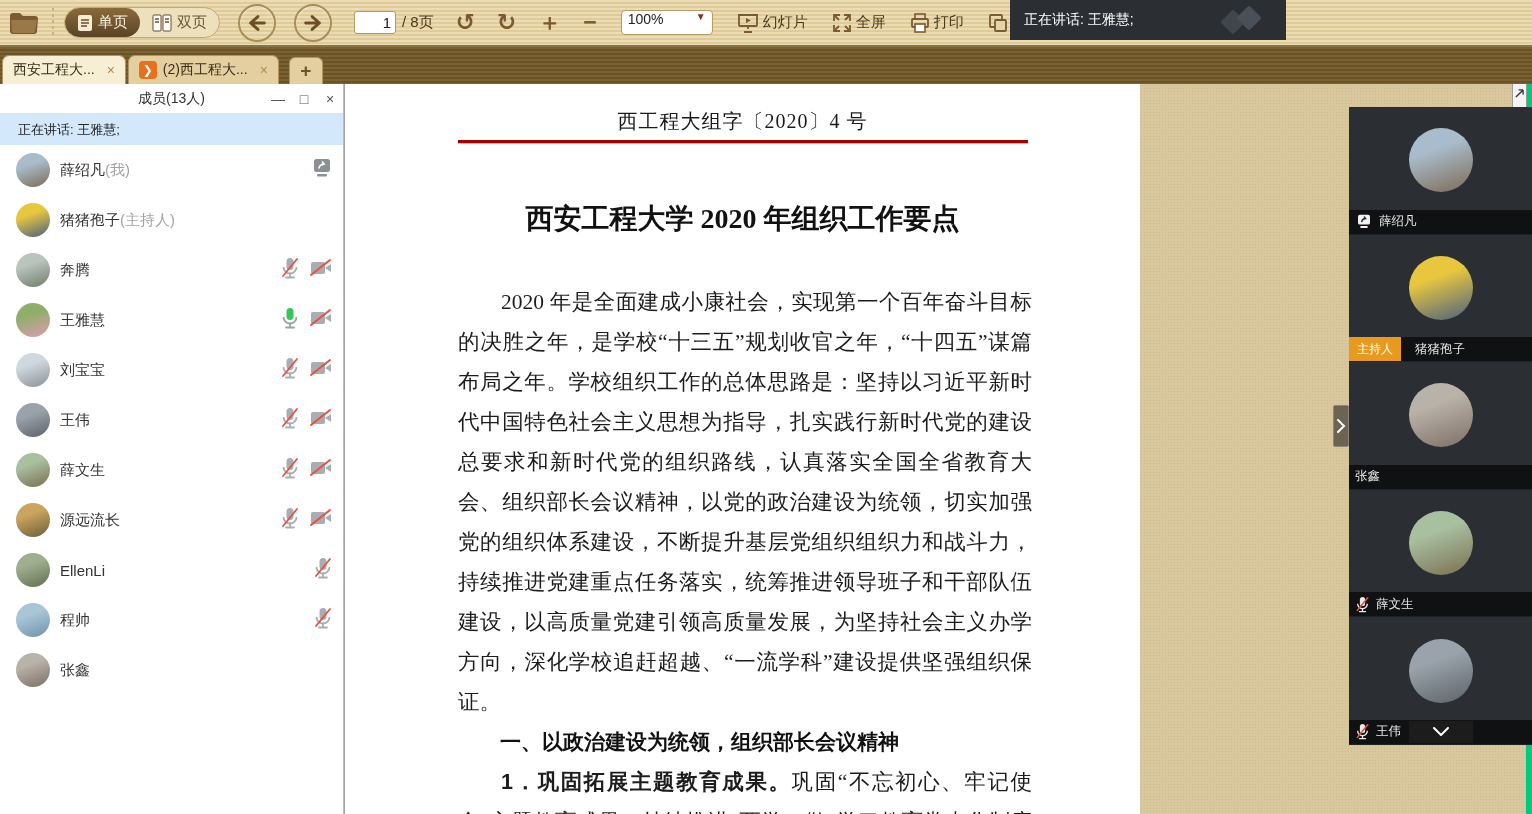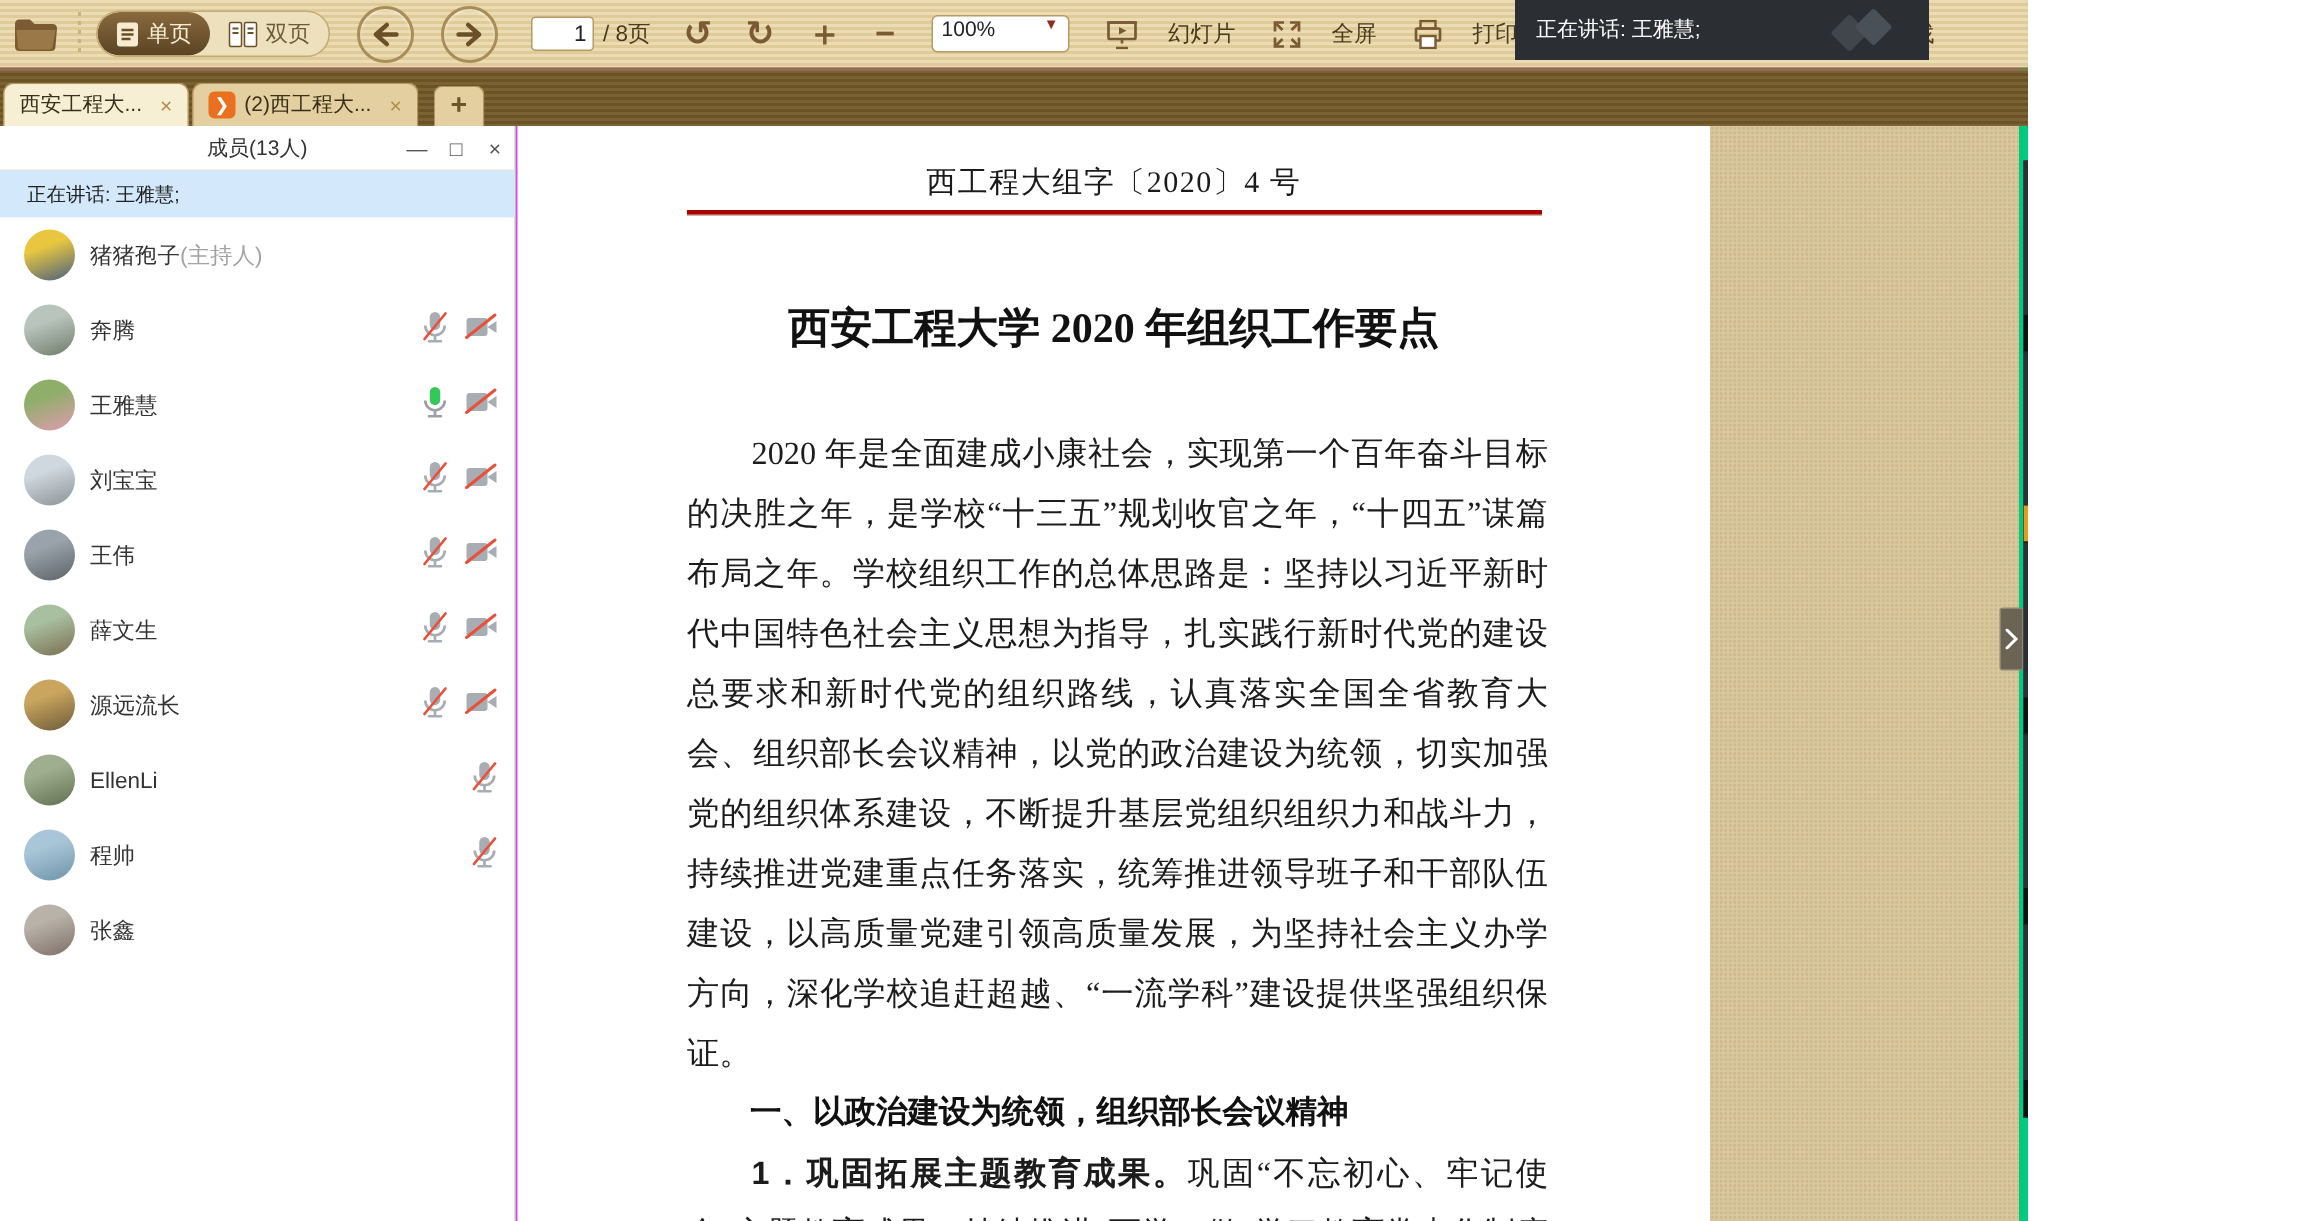--- a/index.html
+++ b/index.html
@@ -1,25 +1,25 @@
 <!DOCTYPE html>
 <html><head>
 <meta charset="utf-8">
 <style>
   * { margin:0; padding:0; box-sizing:border-box; }
   html,body { width:1532px; height:814px; overflow:hidden; }
   body { font-family:"Liberation Sans","DejaVu Sans",sans-serif; }
-  #app { position:relative; width:1352px; height:814px; background:#d946ef; overflow:hidden; }
+  #app { position:relative; width:1532px; height:814px; background:#a3a3a3; overflow:hidden; }
 
   
   .toolbar { position:absolute; left:0; top:0; width:1532px; height:47px;
     background:repeating-linear-gradient(180deg,#ecdcb6 0 2px,#dfcb97 2px 4px);
     border-bottom:2px solid #8a7344; display:flex; align-items:center; z-index:5; }
   .tb-ico { color:#7a5a33; display:inline-flex; align-items:center; justify-content:center; }
-  .tb-label { font-size:15px; color:#4a3a1c; margin-left:20px; white-space:nowrap; }
+  .tb-label { font-size:15px; color:#4a3a1c; margin-left:4px; white-space:nowrap; }
   .folder { margin-left:8px; }
   .tb-divider { width:2px; height:30px; margin:0 10px 0 12px;
     background:repeating-linear-gradient(180deg,#c9b27e 0 3px,transparent 3px 6px); }
   .pill { display:flex; background:#ece0bd; border:1px solid #c2aa74; border-radius:16px; height:31px; overflow:hidden; }
   .pill-seg { display:flex; align-items:center; padding:0 12px; font-size:15px; color:#6b5a35; cursor:default; }
   .pill-seg.active { background:linear-gradient(180deg,#8a6a3e,#5a4324); border-radius:15px; color:#f7eed6; }
   .pill-seg .tb-ico { margin-right:5px; }
   .circle-btn { width:38px; height:38px; border:2px solid #a88d58; border-radius:50%;
     display:flex; align-items:center; justify-content:center; color:#6b4f28; margin-left:18px;
     box-shadow:inset 0 1px 2px rgba(255,255,255,.6); }
@@ -261,20 +261,34 @@
       <span class="m-title">成员(13人)</span>
       <span class="win-btns">
         <span class="win-btn">—</span>
         <span class="win-btn">□</span>
         <span class="win-btn">×</span>
       </span>
     </div>
     <div class="m-speaking">正在讲话: 王雅慧;</div>
     <div class="m-list" id="member-list">
         <div class="mrow">
+    <span class="avatar" style="background: linear-gradient(160deg, rgb(169, 188, 203) 35%, rgb(125, 106, 85));"></span>
+    <span class="mname"><b style="font-weight:normal">薛绍凡</b><i>(我)</i></span>
+    <span class="micons">
+      <span class="ic ic-share">
+        <svg width="22" height="20" viewBox="0 0 22 20">
+                <rect x="3" y="1" width="16" height="13" rx="2.5" fill="#8a9096"></rect>
+                <path d="M8 10 q1-4 5-4 l-1.5-2 m1.5 2 l-2.2 1" stroke="#fff" stroke-width="1.6" fill="none" stroke-linecap="round"></path>
+                <rect x="6" y="16" width="10" height="2.5" rx="1" fill="#8a9096"></rect>
+              </svg>
+      </span>
+
+    </span>
+  </div>
+        <div class="mrow">
     <span class="avatar" style="background: linear-gradient(160deg, rgb(232, 199, 63) 35%, rgb(74, 95, 128));"></span>
     <span class="mname"><b style="font-weight:normal">猪猪孢子</b><i>(主持人)</i></span>
     <span class="micons">
       
       
       
       
     </span>
   </div>
         <div class="mrow">

